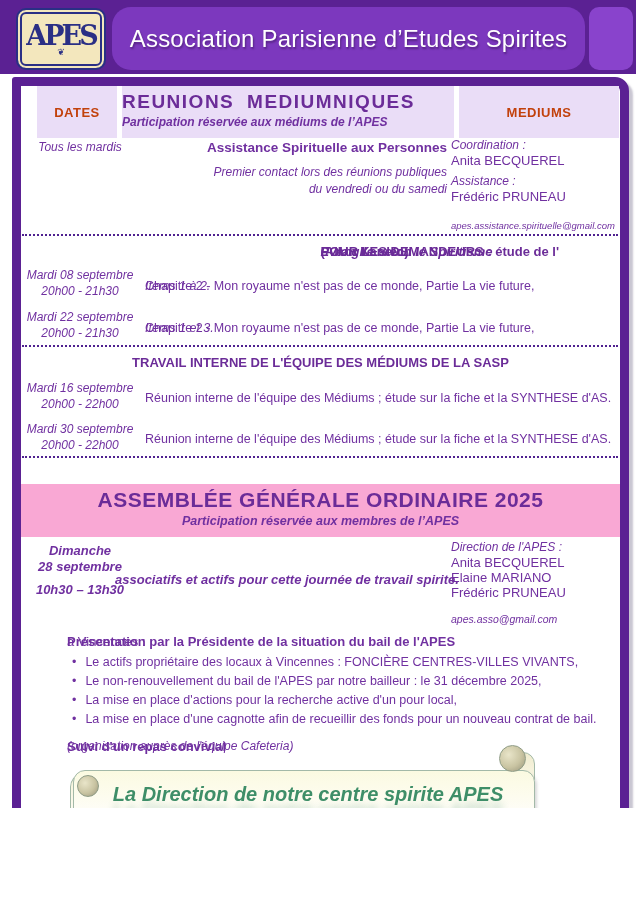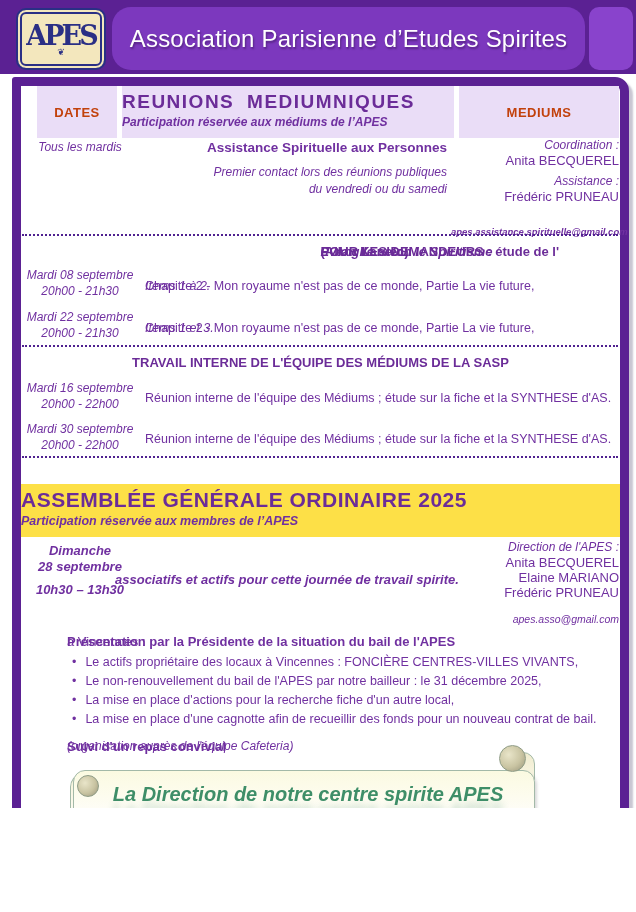--- a/index.html
+++ b/index.html
@@ -33,25 +33,25 @@
   .reunions-title{position:static;display:block;margin-top:5px;font-weight:bold;font-size:19px;
                   letter-spacing:1.5px;word-spacing:6px;color:#6B2C98;}
   .reunions-sub{position:static;display:block;margin-top:2px;font-weight:bold;font-style:italic;font-size:12px;}
 
   .it{font-style:italic;}
   .bd{font-weight:bold;}
   .txt{font-size:12.5px;white-space:nowrap;}
   .small{font-size:9.5px;}
   .datecol{left:0;width:118px;text-align:center;font-size:12px;font-style:italic;white-space:nowrap;}
   .midcol{left:94px;width:332px;text-align:right;white-space:nowrap;}
-  .rightcol{left:430px;width:168px;text-align:right;white-space:nowrap;}
+  .rightcol{left:430px;width:168px;text-align:left;white-space:nowrap;}
   .heading{left:0;width:599px;text-align:center;font-weight:bold;font-size:13px;color:#6B2C98;white-space:nowrap;}
   .dotted{left:1px;width:596px;height:0;border-top:2px dotted #4F2190;}
 
-  .pinkband{left:0;width:599px;height:53px;background:#fde047;text-align:left;}
+  .pinkband{left:0;width:599px;height:53px;background:#f9a8d4;text-align:center;}
   .ag-title{position:static;display:block;margin-top:4px;font-weight:bold;font-size:21px;
             letter-spacing:.5px;color:#6B2C98;}
   .ag-sub{position:static;display:block;margin-top:2px;font-weight:bold;font-style:italic;font-size:12.5px;}
 
   .bullet-item{font-size:12.5px;white-space:nowrap;}
   .bullet-item::before{content:"\2022";margin-right:9px;color:#7030A0;}
 
   
   .scroll-tube{left:49px;top:689px;width:24px;height:105px;
                background:linear-gradient(#F6F3D9 0%,#FDFBEF 30%,#FBE3F4 100%);
@@ -100,21 +100,21 @@
     </div>
 
     <div class="datecol" style="top:54px;">Tous les mardis</div>
     <div class="midcol bd" style="top:54px;font-size:13.5px;">Assistance Spirituelle aux Personnes</div>
     <div class="midcol it" style="top:79px;font-size:12px;">Premier contact lors des réunions publiques</div>
     <div class="midcol it" style="top:96px;font-size:12px;">du vendredi ou du samedi</div>
     <div class="rightcol it" style="top:52px;font-size:12px;">Coordination :</div>
     <div class="rightcol" style="top:67px;font-size:13px;">Anita BECQUEREL</div>
     <div class="rightcol it" style="top:88px;font-size:12px;">Assistance :</div>
     <div class="rightcol" style="top:103px;font-size:13px;">Frédéric PRUNEAU</div>
-    <div class="rightcol it small" style="top:140px;font-weight:bold;">apes.assistance.spirituelle@gmail.com</div>
+    <div class="rightcol it small" style="top:134px;">apes.assistance.spirituelle@gmail.com</div>
 
     <div class="dotted" style="top:148px;"></div>
 
     <div class="heading" style="top:158px;">
       <span>POUR LES DEMANDEURS : étude de l'</span>
         <span class="it">Evangile selon le Spiritisme</span>
         <span> (Allan Kardec)</span>
     </div>
 
     <div class="datecol" style="top:182px;">Mardi 08 septembre</div>
@@ -159,21 +159,21 @@
     <div class="rightcol" style="top:484px;font-size:13px;">Elaine MARIANO</div>
     <div class="rightcol" style="top:499px;font-size:13px;">Frédéric PRUNEAU</div>
     <div class="rightcol it" style="top:527px;font-size:10.5px;">apes.asso@gmail.com</div>
 
     <div class="txt" style="left:46px;top:548px;font-size:13px;">
       <span class="bd">Présentation par la Présidente de la situation du bail de l'APES</span>
         <span> à Vincennes :</span>
     </div>
     <div class="bullet-item" style="left:51px;top:569px;">Le actifs propriétaire des locaux à Vincennes : FONCIÈRE CENTRES-VILLES VIVANTS,</div>
     <div class="bullet-item" style="left:51px;top:588px;">Le non-renouvellement du bail de l'APES par notre bailleur : le 31 décembre 2025,</div>
-    <div class="bullet-item" style="left:51px;top:607px;">La mise en place d'actions pour la recherche fiche d'un autre local,</div>
+    <div class="bullet-item" style="left:51px;top:607px;">La mise en place d'actions pour la recherche active d'un pour local,</div>
     <div class="bullet-item" style="left:51px;top:626px;">La mise en place d'une cagnotte afin de recueillir des fonds pour un nouveau contrat de bail.</div>
 
     <div class="txt" style="left:46px;top:653px;font-size:13px;">
       <span class="bd">Suivi d'un repas convivial</span>
         <span class="it" style="font-size:12px;"> (organisation auprès de l'équipe Cafeteria)</span>
     </div>
 
     <div class="scroll-tube"></div>
     <div class="scroll-rflap"></div>
     <div class="scroll-body"></div>

